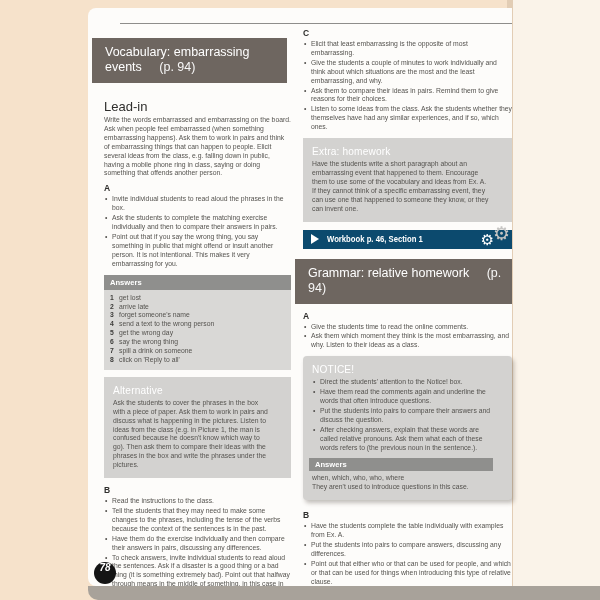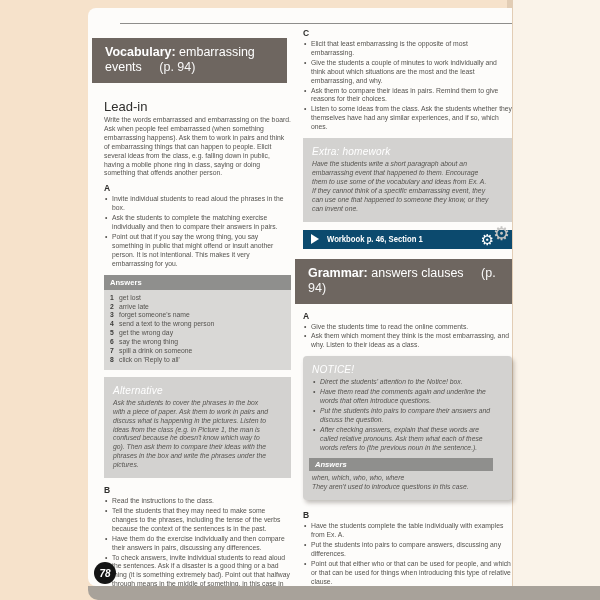--- a/index.html
+++ b/index.html
@@ -21,21 +21,21 @@
     background:#fdfcfa; border-radius:8px 0 0 8px; z-index:2;
   }
   .top-rule { position:absolute; left:32px; top:15px; width:392px; height:1px; background:#8e8d8b; }
 
   
   .dark-header {
     background:#6e6660; color:#ffffff;
     font-size:12.5px; line-height:15px; font-weight:300;
     padding:7px 8px 8px 13px;
   }
-  .dark-header .hb { font-weight:700; }
+  .dark-header .hb { font-weight:400; }
   .dark-header .pref { opacity:.95;margin-left:14px; }
   .vocab-header { position:absolute; left:4px; top:30px; width:195px; }
   .grammar-header { margin-left:-8px; width:217px; margin-bottom:7px; }
 
   .col-left  { position:absolute; left:16px;  top:88px; width:187px; }
   .col-right { position:absolute; left:215px; top:20px; width:209px; }
 
   .body-txt { font-size:6.8px; line-height:8.9px; color:#55534f; }
   .sec-label { font-size:8.5px; font-weight:700; color:#2f2e2c; margin:5px 0 2px 0; }
   .sub-title { font-size:13px; font-weight:400; color:#2f2e2c; margin:3px 0 2px 0; }
@@ -44,21 +44,21 @@
   .bullet::before { content:"•"; position:absolute; left:1px; top:0; color:#55534f; }
 
   
   .ans-box { margin:6px 0 7px 0; }
   .ans-head { background:#8f8f8d; color:#fff; font-weight:700; font-size:7.6px; padding:3px 6px; }
   .ans-body { background:#d9d8d6; padding:4px 6px 5px 6px; }
   .ans-row { display:flex; }
   .ans-num { width:9px; font-weight:700; color:#3c3b39; flex:none; }
 
   
-  .gray-box { background:#d3d2d0; padding:7px 22px 8px 9px; margin:6px 0 7px 0;font-style:italic; }
+  .gray-box { background:#d3d2d0; padding:7px 22px 8px 9px; margin:6px 0 7px 0; }
   .box-title {
     color:#ffffff; font-size:11.5px; font-weight:400;
     transform:scaleX(.88); transform-origin:left; letter-spacing:.2px;
     margin-bottom:3px; white-space:nowrap;
   }
   .notice-box { border-radius:4px; box-shadow:2px 3px 4px rgba(60,50,40,.3); margin-bottom:10px; }
   .notice-ans-head { background:#8f8f8d; color:#fff; font-weight:700; font-size:7.6px; padding:2px 6px; margin:6px -3px 3px -3px; }
 
   
   .wb-bar {
@@ -67,21 +67,21 @@
   }
   .wb-play { width:0; height:0; border-left:8px solid #fff; border-top:5px solid transparent; border-bottom:5px solid transparent; margin-right:8px; }
   .wb-label { color:#fff; font-size:8.4px; font-weight:700; transform:scaleX(.92); transform-origin:left; white-space:nowrap; }
   .wb-gears { position:absolute; right:4px; top:-6px; width:40px; height:28px; }
   .gear-a { position:absolute; right:14px; top:7px; color:#ffffff; font-size:15px; }
   .gear-b { position:absolute; right:-2px; top:-2px; color:#c6c5c3; font-size:19px; }
 
   .page-circle {
     position:absolute; left:6px; top:554px; width:22px; height:22px;
     background:#141414; border-radius:50%; color:#fff;
-    display:flex; align-items:center; justify-content:center;
+    display:flex; justify-content:center;
     font-size:10px; font-weight:700; font-style:italic;
   }
 </style>
 </head>
 <body>
 
 <div class="canvas">
   <div class="edge-strip"></div>
   <div class="right-sheet"></div>
   <div class="bottom-bar"></div>
@@ -178,21 +178,21 @@
       <div class="wb-bar">
         <span class="wb-play"></span>
         <span class="wb-label">Workbook p. 46, Section 1</span>
         <span class="wb-gears">
           <span class="gear-a">⚙</span>
           <span class="gear-b">⚙</span>
         </span>
       </div>
 
       <div class="dark-header grammar-header">
-        <span class="hb">Grammar:</span><span> answers clauses </span><span class="pref">(p. 94)</span>
+        <span class="hb">Grammar:</span><span> relative homework </span><span class="pref">(p. 94)</span>
       </div>
 
       <div class="sec-label">A</div>
       <div class="body-txt">
         <div class="bullet">Give the students time to read the online comments.</div>
         <div class="bullet">Ask them which moment they think is the most embarrassing, and why. Listen to their ideas as a class.</div>
       </div>
 
       <div class="gray-box notice-box">
         <div class="box-title">NOTICE!</div>

